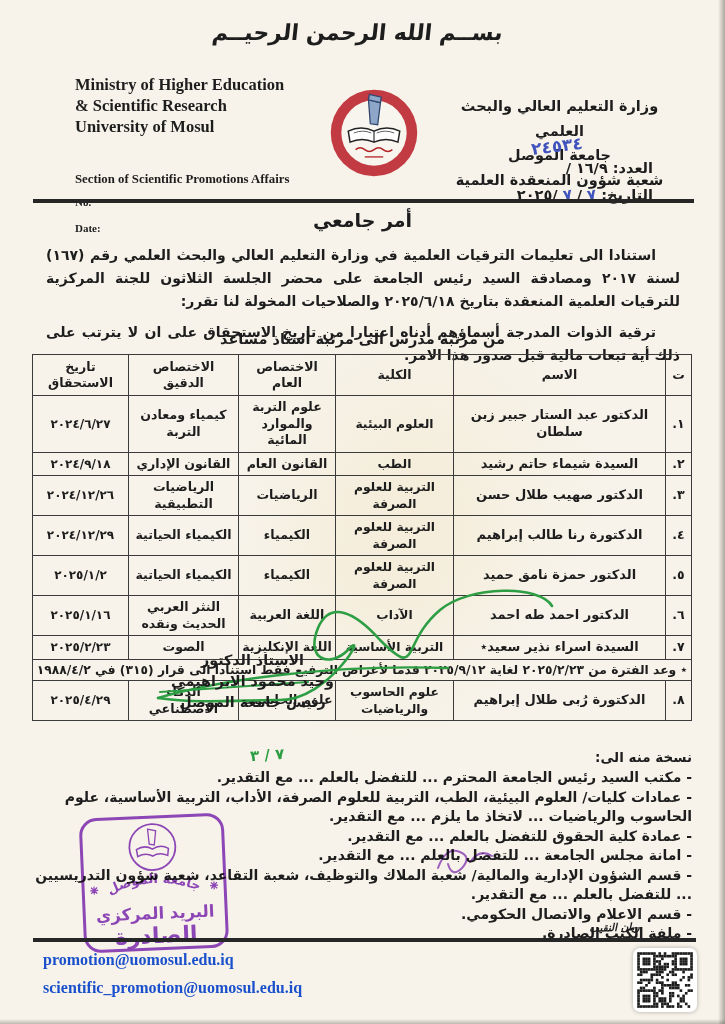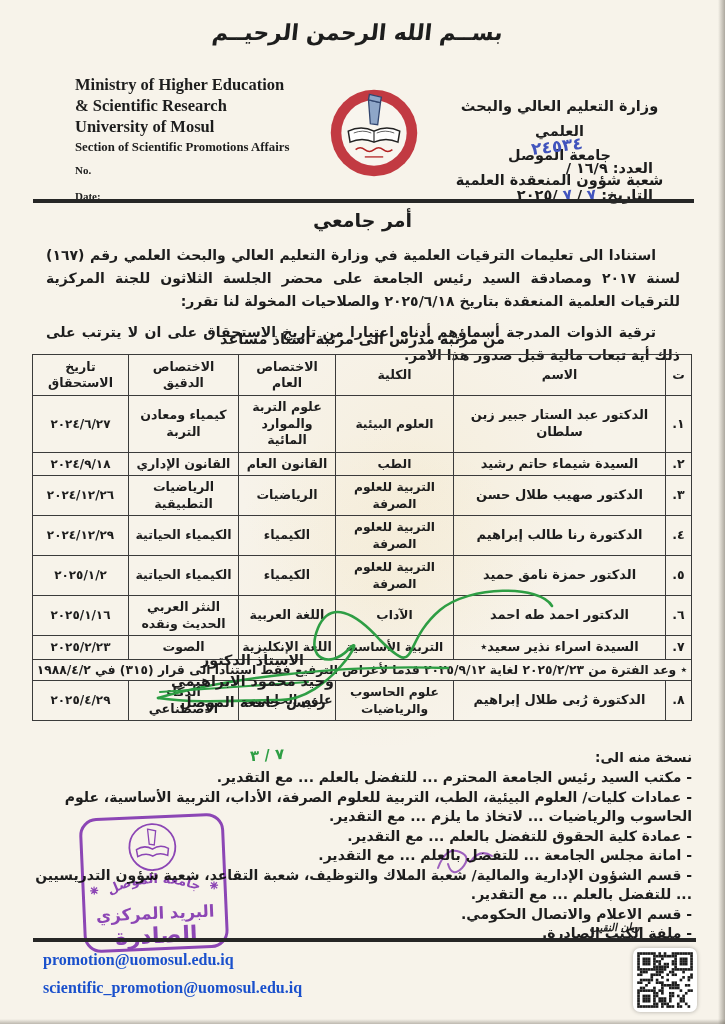--- a/index.html
+++ b/index.html
@@ -15,21 +15,21 @@
   .edge-r{position:absolute;right:0;top:0;width:7px;height:100%;
     background:linear-gradient(to right, rgba(0,0,0,0), rgba(80,75,65,.45));}
   .edge-b{position:absolute;left:0;bottom:0;width:100%;height:5px;
     background:linear-gradient(to bottom, rgba(0,0,0,0), rgba(80,75,65,.35));}
 
   .bismillah{position:absolute;top:20px;left:0;right:10px;text-align:center;
     font-size:22px;font-weight:bold;transform:skewX(-6deg);letter-spacing:1px;}
 
   .en-block{position:absolute;left:75px;top:74px;font-family:"Liberation Serif",serif;font-weight:bold;}
   .en-block .l{font-size:16.5px;line-height:21px;}
-  .en-block .s{font-size:12.8px;line-height:20px;}
+  .en-block .s{font-size:12.8px;line-height:20px;margin-top:32px;}
   .en-block .nd{font-size:11px;line-height:26px;}
 
   .logo{position:absolute;left:328px;top:86px;}
 
   .ar-block{position:absolute;right:58px;top:72px;width:215px;text-align:center;
     font-weight:bold;font-size:14.5px;line-height:24.5px;direction:rtl;margin-top:22px;}
 
   .num-line,.date-line{position:absolute;right:72px;display:flex;direction:rtl;gap:5px;
     font-weight:bold;font-size:14.5px;align-items:baseline;}
   .num-line{top:160px;}

